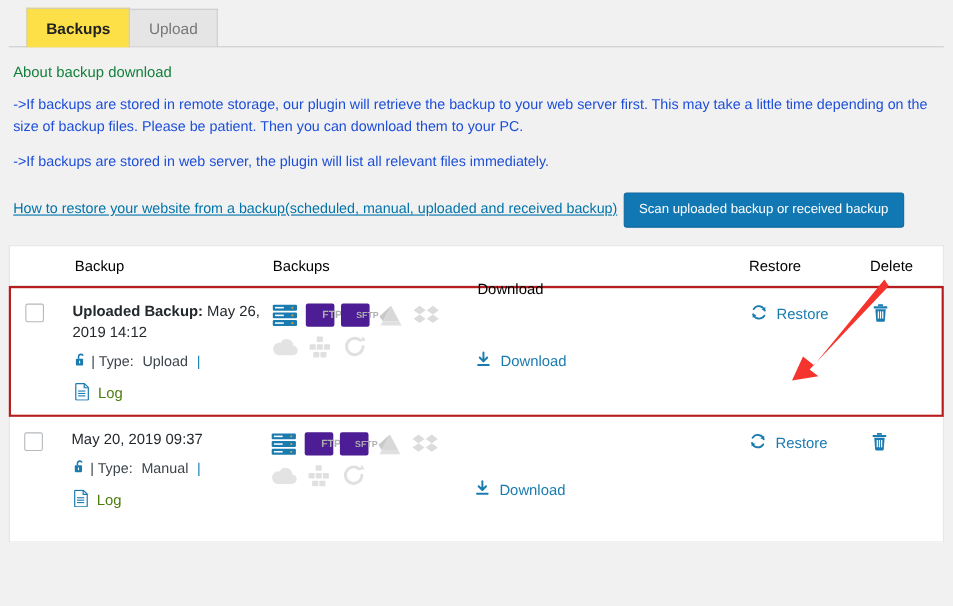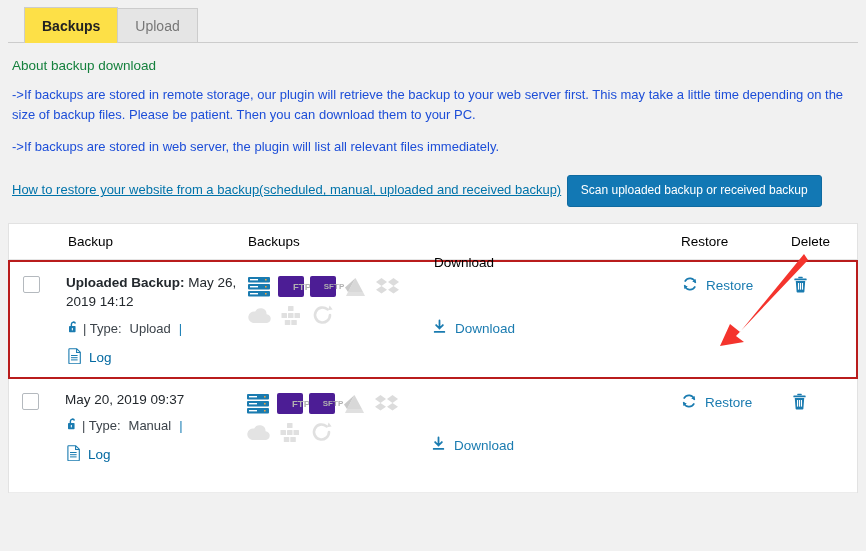--- a/index.html
+++ b/index.html
@@ -146,21 +146,21 @@
     margin-top: 7px; font-size: 13px; color: #3c434a;
     white-space: nowrap;
   }
   .bk-meta .pipe-blue { color: #1b7fb5; margin-left: 8px; }
   .bk-meta .type-label { margin-left: 2px; }
   .bk-meta .type-val { margin-left: 8px; }
   .bk-log {
     display: flex; align-items: center; gap: 7px;
     margin-top: 10px; margin-left: 2px;
   }
-  .bk-log .lbl { color: #0369a1; cursor: pointer; font-size: 13.5px; }
+  .bk-log .lbl { color: #4d7c0f; cursor: pointer; font-size: 13.5px; }
 
   .icon-sp { margin-left: 15px; }
 
   
   .store-grid { display: flex; flex-wrap: wrap; width: 156px; gap: 4px 6px; padding-top: 2px; }
   .store-ic { width: 26px; height: 24px; display: flex; align-items: center; justify-content: center; }
 
   .ftp-box {
     width: 26px; height: 21px; background: #4c1d95; border-radius: 2px;
     color: #b0b0b0; font-size: 9.5px; font-weight: bold;

